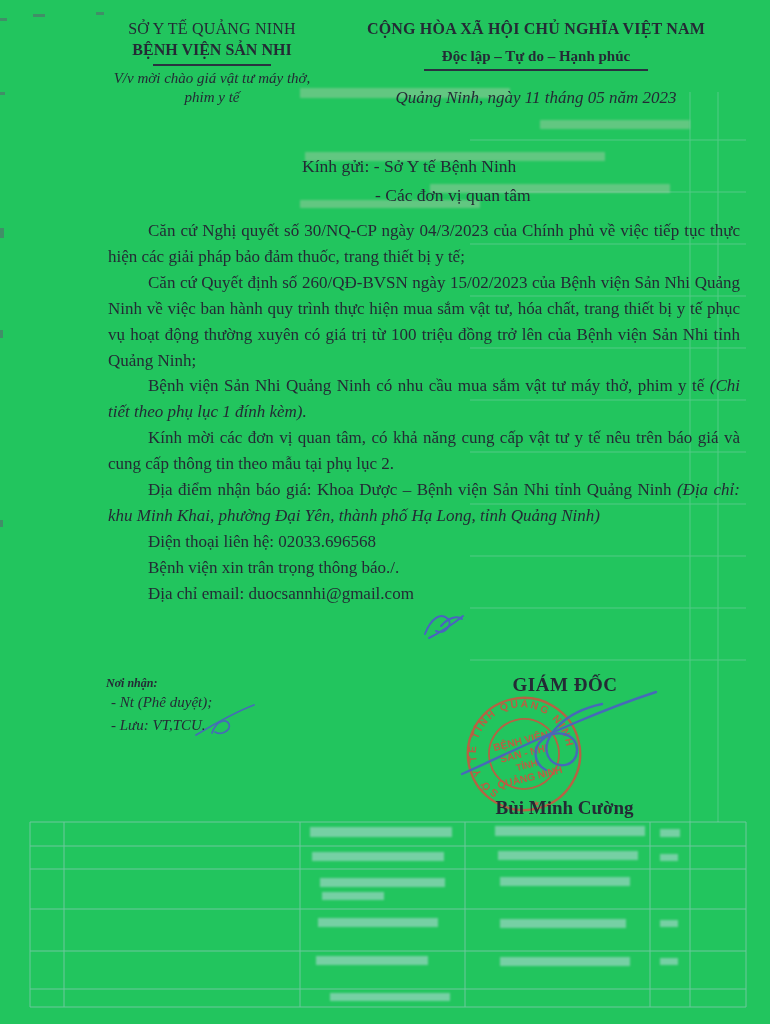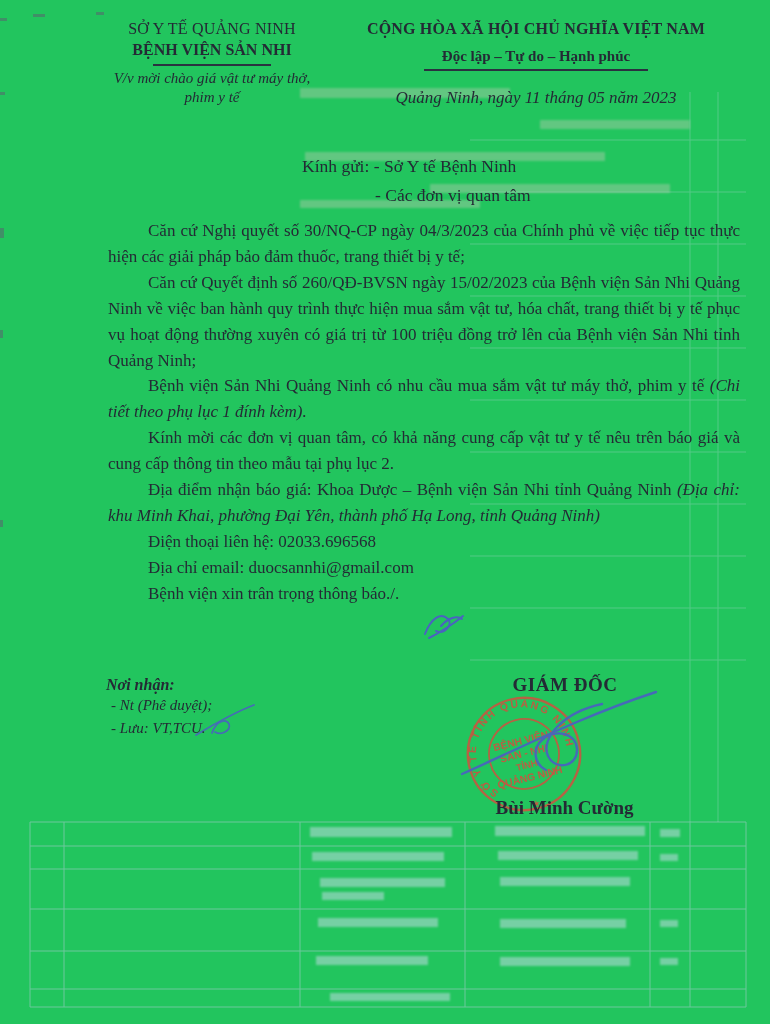--- a/index.html
+++ b/index.html
@@ -21,21 +21,21 @@
   .motto1{font-size:16px;font-weight:bold;letter-spacing:.2px;}
   .motto2{font-size:15px;font-weight:bold;margin-top:10px;}
   .rule-r{width:224px;height:2px;background:#2a3240;margin:4px auto 0;}
   .place-date{font-size:17px;font-style:italic;margin-top:17px;}
   .recipients{position:absolute;left:302px;top:152px;font-size:17.5px;line-height:29px;}
   .recipients .r2{padding-left:73px;}
   .body-text{position:absolute;left:108px;top:218px;width:632px;font-size:17px;line-height:25.9px;text-align:justify;}
   .body-text p{margin:0;text-indent:40px;}
   .it{font-style:italic;}
   .noi-nhan{position:absolute;left:106px;top:676px;}
-  .nn-title{font-size:16px;font-weight:bold;font-style:italic;}
+  .nn-title{font-size:12px;font-weight:bold;font-style:italic;}
   .nn-item{font-size:15px;font-style:italic;line-height:23px;padding-left:5px;}
   .nn-item:first-of-type{margin-top:6px;}
   .signer-title{position:absolute;left:470px;top:674px;width:190px;text-align:center;
     font-size:19px;font-weight:bold;letter-spacing:.5px;}
   .signer-name{position:absolute;left:452px;top:797px;width:225px;text-align:center;
     font-size:19px;font-weight:bold;}
   .stamp{position:absolute;left:460px;top:690px;transform:rotate(-14deg);opacity:.88;}
   .signature{position:absolute;left:452px;top:682px;opacity:.92;}
   .mark-p9{position:absolute;left:421px;top:610px;}
   .mark-luu{position:absolute;left:192px;top:703px;}
@@ -148,22 +148,22 @@
     <div class="r2">- Các đơn vị quan tâm</div>
   </div>
 
   <div class="body-text">
     <p>Căn cứ Nghị quyết số 30/NQ-CP ngày 04/3/2023 của Chính phủ về việc tiếp tục thực hiện các giải pháp bảo đảm thuốc, trang thiết bị y tế;</p>
     <p>Căn cứ Quyết định số 260/QĐ-BVSN ngày 15/02/2023 của Bệnh viện Sản Nhi Quảng Ninh về việc ban hành quy trình thực hiện mua sắm vật tư, hóa chất, trang thiết bị y tế phục vụ hoạt động thường xuyên có giá trị từ 100 triệu đồng trở lên của Bệnh viện Sản Nhi tỉnh Quảng Ninh;</p>
     <p><span>Bệnh viện Sản Nhi Quảng Ninh có nhu cầu mua sắm vật tư máy thở, phim y tế </span><span class="it">(Chi tiết theo phụ lục 1 đính kèm).</span></p>
     <p>Kính mời các đơn vị quan tâm, có khả năng cung cấp vật tư y tế nêu trên báo giá và cung cấp thông tin theo mẫu tại phụ lục 2.</p>
     <p><span>Địa điểm nhận báo giá: Khoa Dược – Bệnh viện Sản Nhi tỉnh Quảng Ninh </span><span class="it">(Địa chỉ: khu Minh Khai, phường Đại Yên, thành phố Hạ Long, tỉnh Quảng Ninh)</span></p>
     <p>Điện thoại liên hệ: 02033.696568</p>
+    <p>Bệnh viện xin trân trọng thông báo./.</p>
     <p>Địa chỉ email: duocsannhi@gmail.com</p>
-    <p>Bệnh viện xin trân trọng thông báo./.</p>
   </div>
 
   <svg class="mark-p9" width="44" height="32" viewBox="0 0 44 32">
     <g fill="none" stroke="#4a63c0" stroke-width="2" stroke-linecap="round">
       <path d="M4,24 C10,8 20,2 27,9 C32,14 24,25 15,21"></path>
       <path d="M20,16 C27,8 36,5 41,9 M8,28 C20,22 32,14 42,6"></path>
     </g>
   </svg>
   <svg class="mark-luu" width="66" height="36" viewBox="0 0 66 36">
     <g fill="none" stroke="#4a63c0" stroke-width="1.8" stroke-linecap="round" opacity="0.9">

